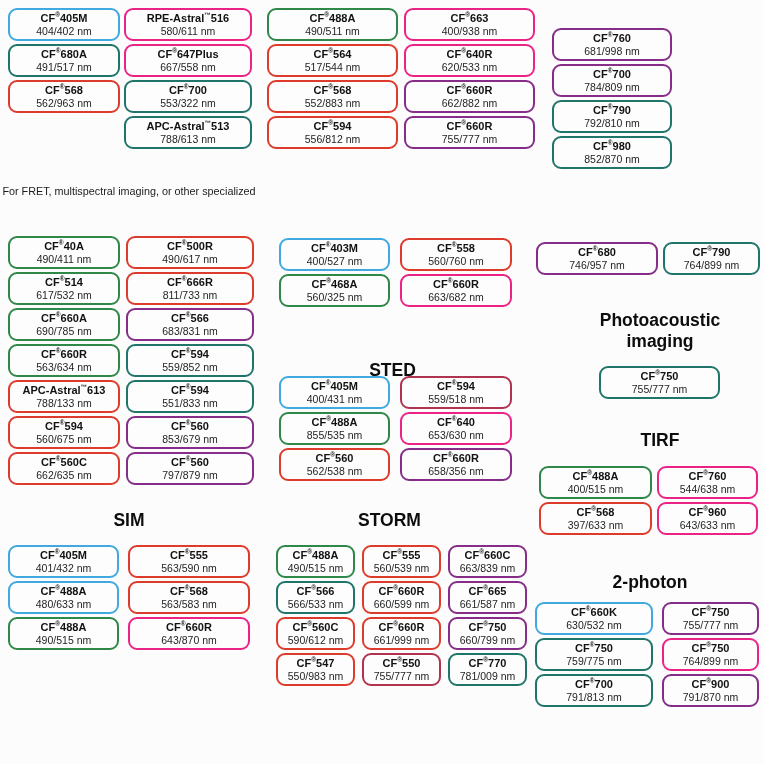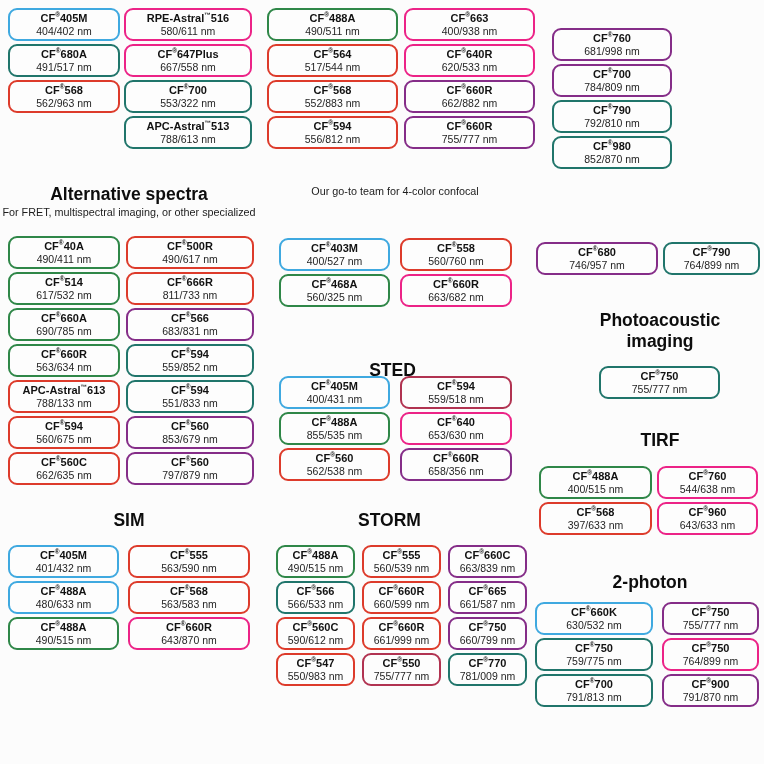--- a/index.html
+++ b/index.html
@@ -112,21 +112,20 @@
       <div class="pill-name">CF<sup>®</sup>790</div>
       <div class="pill-val">792/810 nm</div>
     </div>
     <div class="pill" style="border-color: rgb(32, 117, 107);">
       <div class="pill-name">CF<sup>®</sup>980</div>
       <div class="pill-val">852/870 nm</div>
     </div>
   </div>
 
 <div class="abs" style="left:0px;top:184px;width:258px">
-  <div class="h1">Alternative spectra</div>
   <div class="sub">For FRET, multispectral imaging, or other specialized</div>
 </div>
 <div class="abs grid" style="left:8px;top:236px;gap:6px">
   <div class="col" style="width:112px">
       <div class="pill" style="border-color: rgb(47, 135, 72);">
         <div class="pill-name">CF<sup>®</sup>40A</div>
         <div class="pill-val">490/411 nm</div>
       </div>
       <div class="pill" style="border-color: rgb(47, 135, 72);">
         <div class="pill-name">CF<sup>®</sup>514</div>
@@ -179,21 +178,20 @@
         <div class="pill-val">853/679 nm</div>
       </div>
       <div class="pill" style="border-color: rgb(133, 45, 136);">
         <div class="pill-name">CF<sup>®</sup>560</div>
         <div class="pill-val">797/879 nm</div>
       </div>
     </div>
 </div>
 
 <div class="abs" style="left:262px;top:184px;width:266px">
-  <div class="sub">Our go-to team for 4-color confocal</div>
 </div>
 <div class="abs grid" style="left:279px;top:238px;gap:10px">
   <div class="col" style="width:111px">
       <div class="pill" style="border-color: rgb(63, 169, 224);">
         <div class="pill-name">CF<sup>®</sup>403M</div>
         <div class="pill-val">400/527 nm</div>
       </div>
       <div class="pill" style="border-color: rgb(47, 135, 72);">
         <div class="pill-name">CF<sup>®</sup>468A</div>
         <div class="pill-val">560/325 nm</div>

